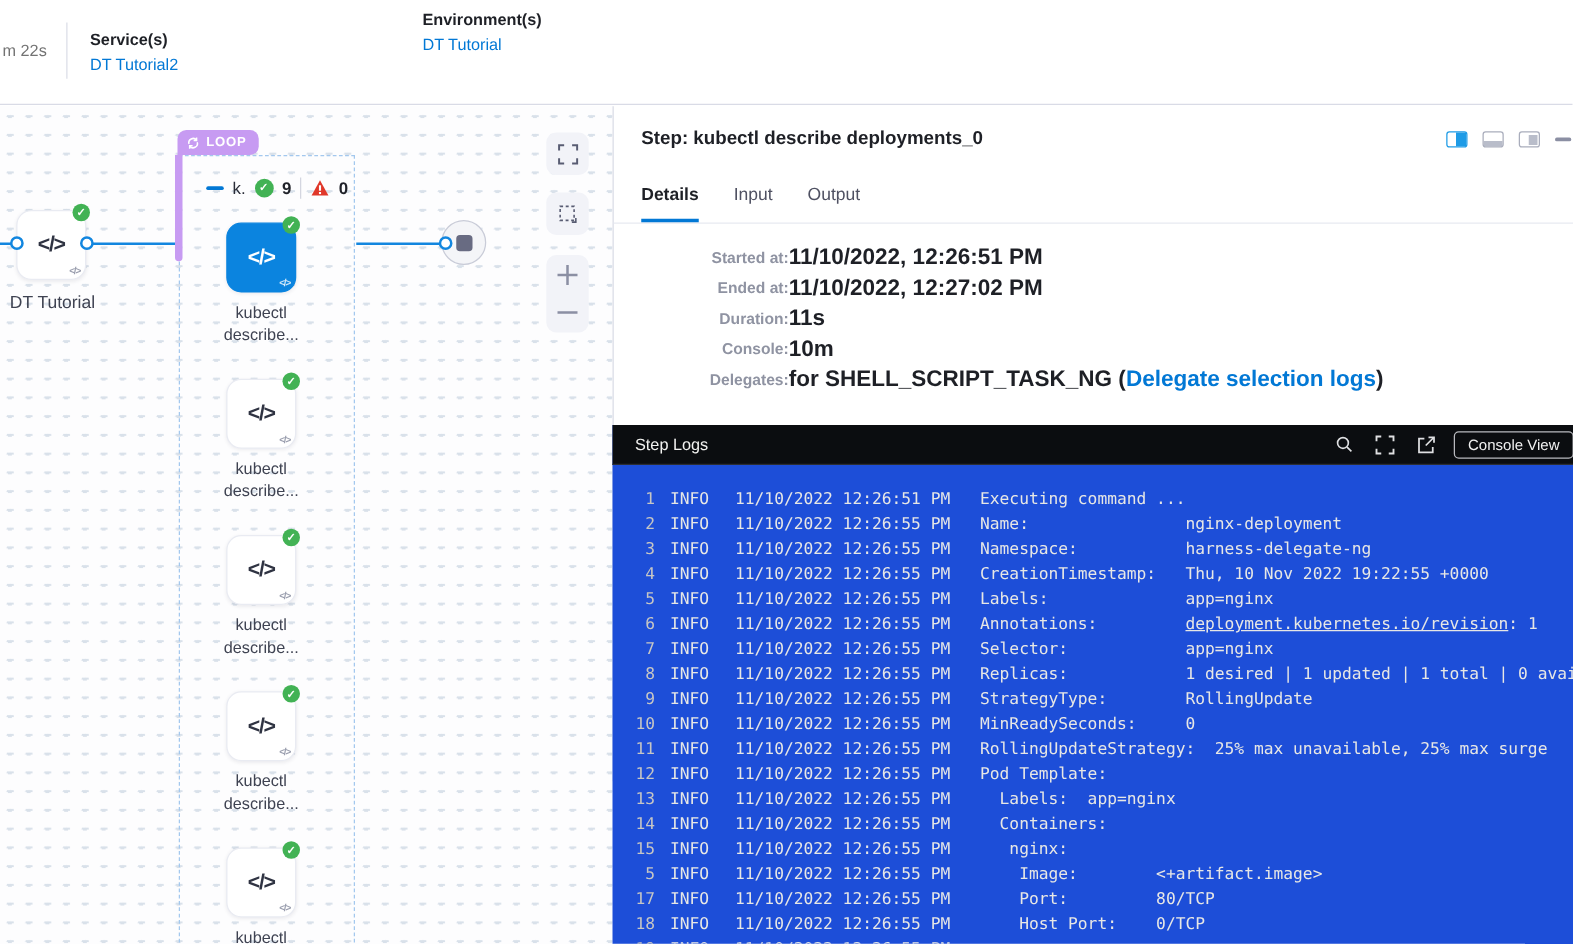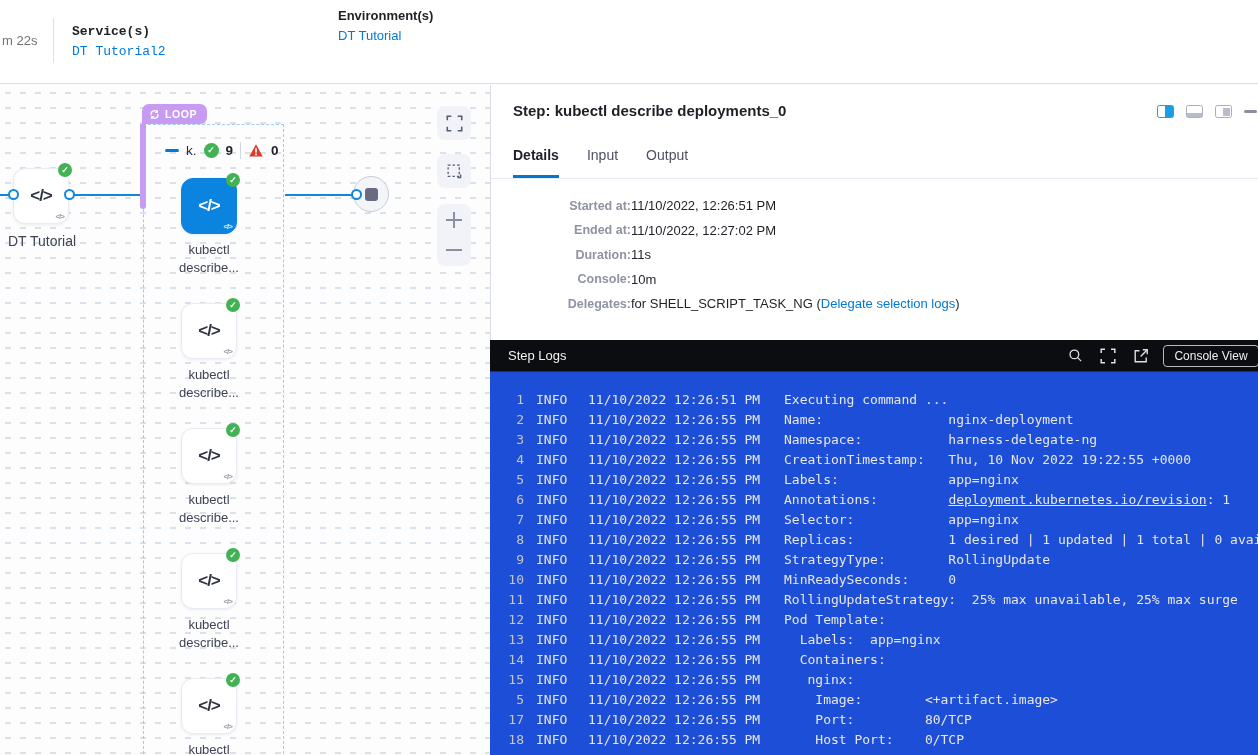--- a/index.html
+++ b/index.html
@@ -6,21 +6,21 @@
   html,body { width:1258px; height:755px; overflow:hidden; background:#fff;
               font-family:"Liberation Sans", sans-serif; }
 
   
   .topbar { position:absolute; left:0; top:0; width:1258px; height:84px; background:#fff;
             border-bottom:1px solid #d9dbe6; z-index:5; }
   .tb-duration { position:absolute; left:2px; top:33px; font-size:13px; color:#737373; }
   .tb-divider { position:absolute; left:53px; top:18px; width:1px; height:45px; background:#dcdee8; }
   .tb-block-label { font-size:13px; font-weight:bold; color:#1e2026; }
   .tb-block-link { font-size:13px; color:#0278d5; margin-top:5px; cursor:pointer; }
-  .tb-service { position:absolute; left:72px; top:24px;font-family:Liberation Mono, monospace; }
+  .tb-service { position:absolute; left:72px; top:24px; }
   .tb-env { position:absolute; left:338px; top:8px; }
 
   
   .canvas { position:absolute; left:0; top:85px; width:490px; height:670px; overflow:hidden;
             background-color:#fdfdfe;
             background-image:radial-gradient(3px 1.3px at 8px 8px, #d9e1ea 96%, transparent 100%);
             background-size:15px 15px; }
   .edge { position:absolute; height:2px; background:#1286df; top:109px; }
   .conn-dot { position:absolute; width:11px; height:11px; border-radius:50%;
               background:#fff; border:2px solid #1286df; z-index:6; }
@@ -84,21 +84,21 @@
   .min-dash { width:13px; height:2.5px; background:#8b8fa3; border-radius:2px; cursor:pointer; }
 
   .tabs { position:absolute; left:22px; top:62px; display:flex; gap:28px; }
   .tab { font-size:14px; color:#4f5162; padding-bottom:12px; cursor:pointer; }
   .tab.active { font-weight:bold; color:#1e2026; border-bottom:3px solid #0278d5; }
   .tabs-border { position:absolute; left:0; top:93px; width:768px; height:1px; background:#e8eaf1; }
 
   .details { position:absolute; left:22px; top:113px; display:flex; flex-direction:column; gap:9px; }
   .d-row { display:flex; height:15.5px; align-items:center;text-align:right; }
   .d-label { width:118px; font-size:12.5px; font-weight:bold; color:#8f93a2; }
-  .d-value { font-size:13px; font-weight:normal; color:#1e2026; }
+  .d-value { font-size:18px; font-weight:bold; color:#1e2026; }
   .d-link { color:#0278d5; cursor:pointer; }
 
   
   .logs { position:absolute; left:-1px; top:255px; width:769px; height:415px; background:#1d4ed8; }
   .logs-bar { height:32px; background:#0b0d10; border-bottom:1px solid #2b2e34; display:flex;
               align-items:center; padding:0 0 0 18px; overflow:hidden; }
   .logs-title { flex:1; color:#f2f2f0; font-size:13px; }
   .logs-icons { display:flex; align-items:center; gap:17px; margin-right:14px; }
   .logs-icons svg { cursor:pointer; display:block; }
   .console-btn { flex:none; min-width:96px; border:1px solid #b9babf; border-radius:4px;

